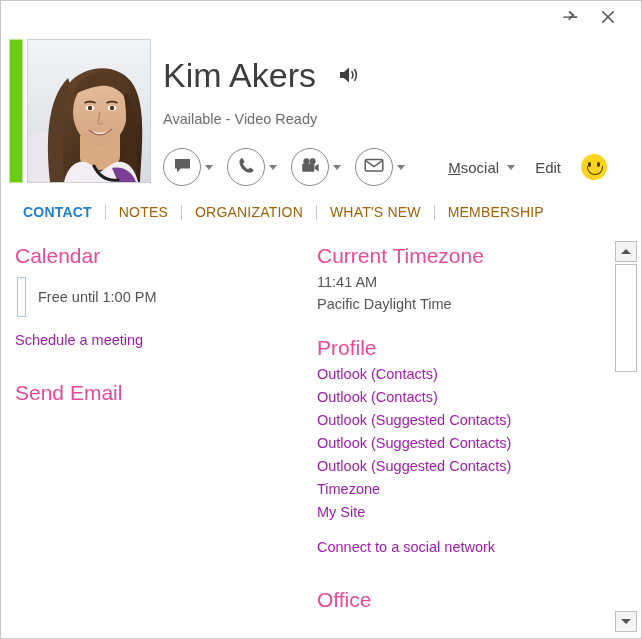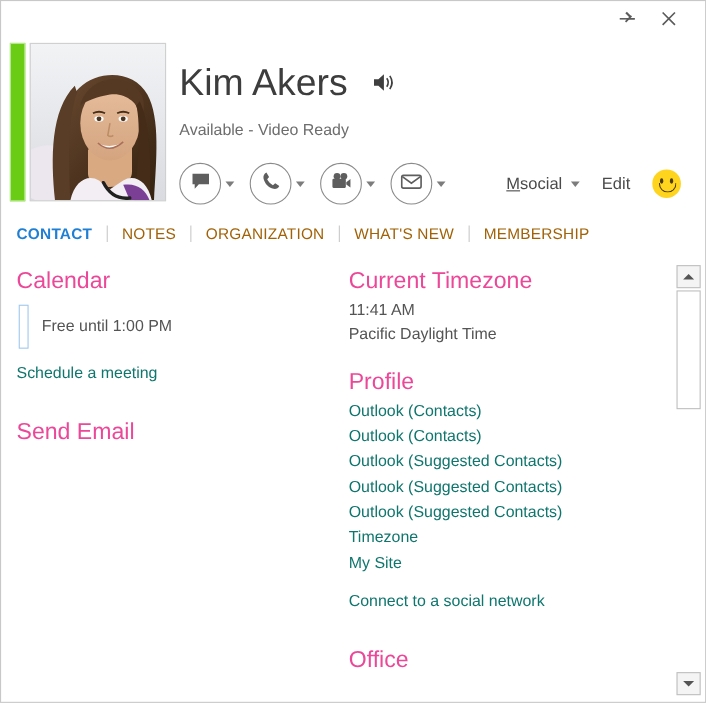--- a/index.html
+++ b/index.html
@@ -41,21 +41,21 @@
     justify-content: center;
     cursor: pointer;
     color: #5b5b5b;
   }
 
   
   .header {
     position: absolute;
     top: 36px;
     left: 0;
-    right: 0;
+    right: 12px;
     height: 152px;
   }
   .avatar-wrap {
     position: absolute;
     left: 8px;
     top: 2px;
     width: 142px;
     height: 144px;
   }
   .presence-bar {
@@ -197,21 +197,21 @@
   }
 
   
   .tabs {
     position: absolute;
     top: 194px;
     left: 0; right: 0;
     height: 34px;
     display: flex;
     align-items: center;
-    padding-left: 14px;
+    padding-left: 22px;
     box-sizing: border-box;
   }
   .tab {
     font-size: 14px;
     letter-spacing: 0.2px;
     color: #a16207;
     padding: 0 13px;
     cursor: pointer;
     white-space: nowrap;
     position: relative;
@@ -267,21 +267,21 @@
   }
   .cal-text {
     font-size: 14.5px;
     color: #545454;
     display: flex;
     align-items: center;
     padding-left: 12px;
   }
   .link {
     font-size: 14.5px;
-    color: #0f766e;
+    color: #a21caf;
     cursor: pointer;
     line-height: 23px;
     display: block;
     width: fit-content;
   }
   .gap-18 { height: 18px; }
   .gap-12 { height: 12px; }
   .gap-26 { height: 26px; }
 
   .tz-line {

